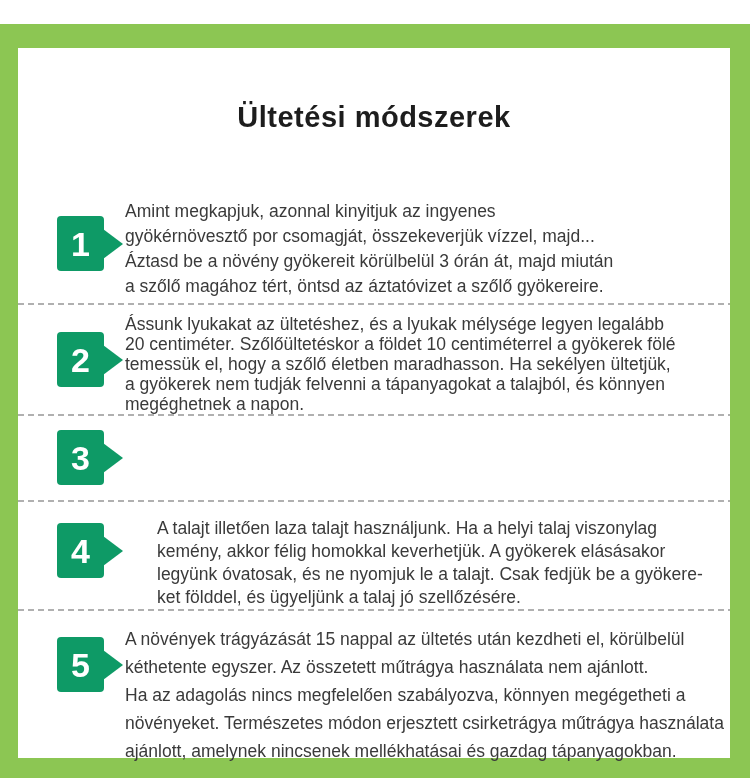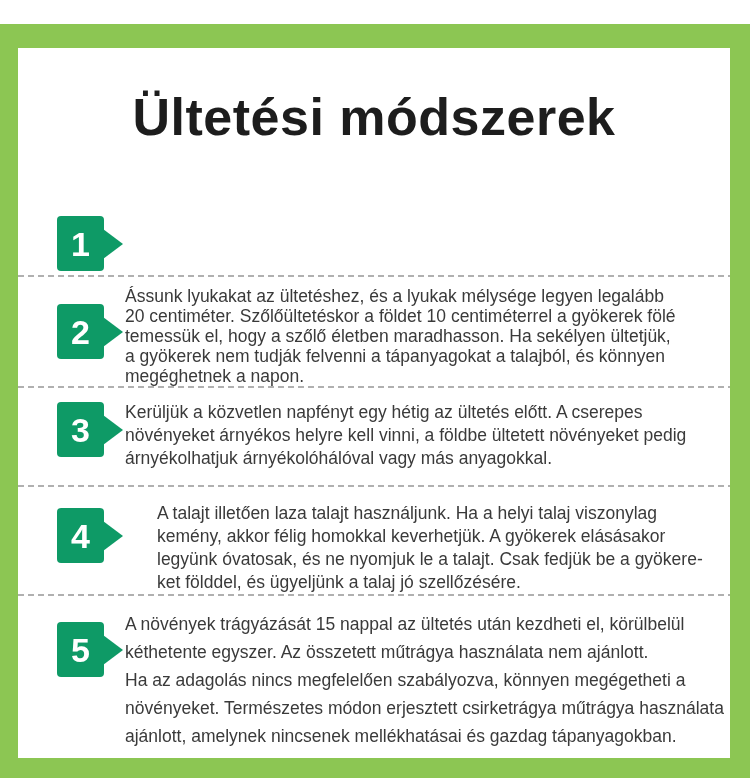--- a/index.html
+++ b/index.html
@@ -8,21 +8,21 @@
     --body_text:#3a3a3a;
     --title_text:#1d1d1d;
     --separator:#b0b0b0;
   }
   *{margin:0;padding:0;box-sizing:border-box;}
   html,body{width:750px;height:778px;background:#ffffff;overflow:hidden;
     font-family:"Liberation Sans","DejaVu Sans",sans-serif;}
   .canvas{position:relative;width:750px;height:778px;background:#ffffff;}
   .green-frame{position:absolute;left:0;top:24px;width:750px;height:754px;background:var(--frame);}
   .panel{position:absolute;left:18px;top:48px;width:712px;height:710px;background:#ffffff;}
-  .title{margin-top:46px;text-align:center;font-size:52px;line-height:46px;font-weight:bold;
+  .title{margin-top:46px;text-align:center;font-size:29px;line-height:46px;font-weight:bold;
     color:var(--title_text);letter-spacing:0.5px;}
   .steps{position:absolute;left:0;top:142px;width:712px;}
   .step{display:flex;align-items:flex-start;padding-left:39px;}
   .badge-col{flex:0 0 68px;}
   .badge{position:relative;width:47px;height:55px;background:var(--badge);border-radius:4px;
     display:flex;align-items:center;justify-content:center;}
   .badge::after{content:"";position:absolute;left:46px;top:13px;width:0;height:0;
     border-top:15px solid transparent;border-bottom:15px solid transparent;
     border-left:20px solid var(--badge);}
   .badge-num{color:#ffffff;font-size:34px;font-weight:bold;line-height:1;}
@@ -45,20 +45,24 @@
     <h1 class="title">Ültetési módszerek</h1>
 
     <div class="steps">
 
       <div class="step step-1">
         <div class="badge-col">
           <div class="badge">
             <span class="badge-num">1</span>
           </div>
         </div>
+        <div class="step-text">Amint megkapjuk, azonnal kinyitjuk az ingyenes
+gyökérnövesztő por csomagját, összekeverjük vízzel, majd...
+Áztasd be a növény gyökereit körülbelül 3 órán át, majd miután
+a szőlő magához tért, öntsd az áztatóvizet a szőlő gyökereire.</div>
       </div>
       <div class="sep"></div>
 
       <div class="step step-2">
         <div class="badge-col">
           <div class="badge">
             <span class="badge-num">2</span>
           </div>
         </div>
         <div class="step-text">Ássunk lyukakat az ültetéshez, és a lyukak mélysége legyen legalább
@@ -68,23 +72,20 @@
 megéghetnek a napon.</div>
       </div>
       <div class="sep"></div>
 
       <div class="step step-3">
         <div class="badge-col">
           <div class="badge">
             <span class="badge-num">3</span>
           </div>
         </div>
-        <div class="step-text">Kerüljük a közvetlen napfényt egy hétig az ültetés előtt. A cserepes
-növényeket árnyékos helyre kell vinni, a földbe ültetett növényeket pedig
-árnyékolhatjuk árnyékolóhálóval vagy más anyagokkal.</div>
       </div>
       <div class="sep"></div>
 
       <div class="step step-4">
         <div class="badge-col">
           <div class="badge">
             <span class="badge-num">4</span>
           </div>
         </div>
         <div class="step-text">A talajt illetően laza talajt használjunk. Ha a helyi talaj viszonylag

